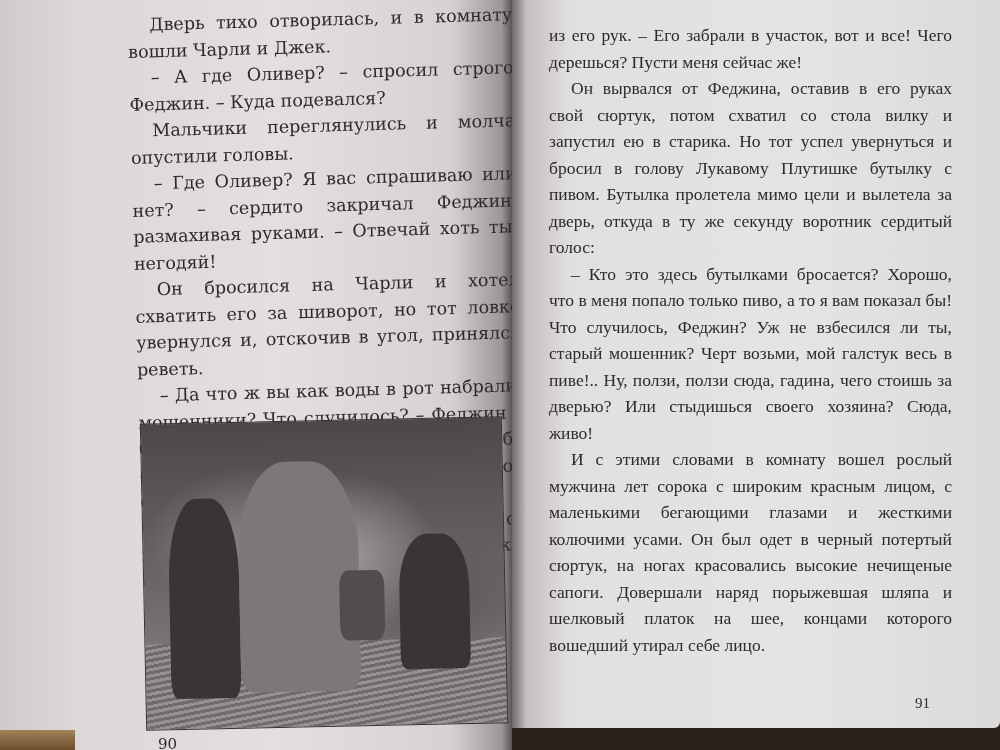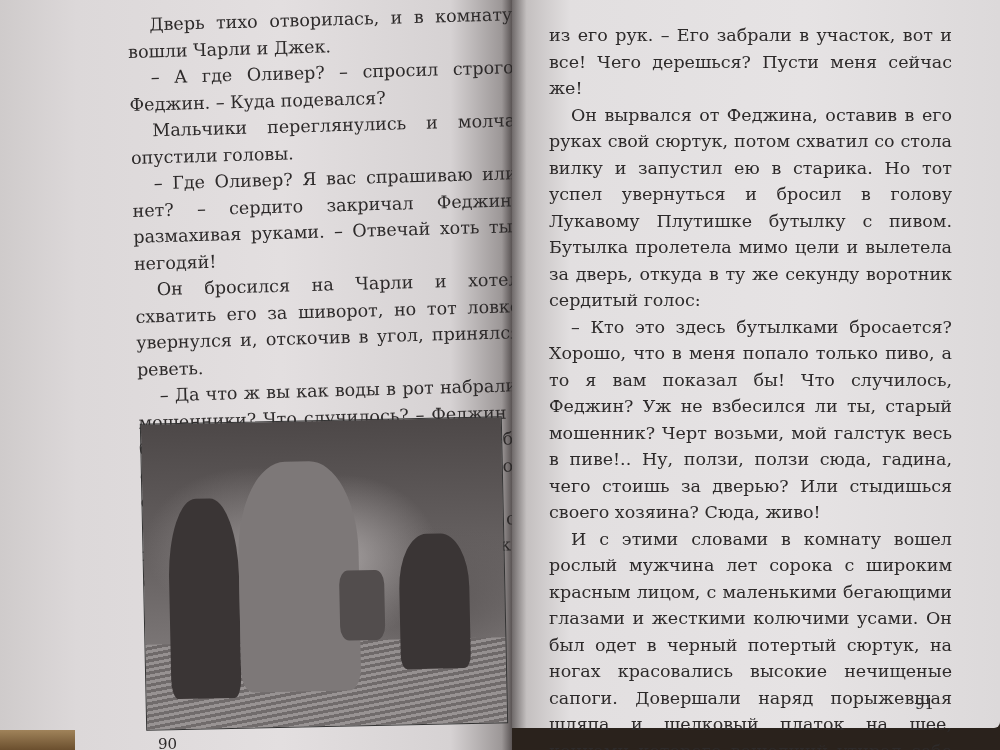--- a/index.html
+++ b/index.html
@@ -10,20 +10,21 @@
   }
   .book { position:absolute; left:0; top:0; width:1000px; height:750px; }
   .page-left {
     position:absolute; left:0; top:0; width:512px; height:750px;
     background: linear-gradient(90deg, #cfcbcb 0%, #dcd8d9 15%, #e3dfe0 55%, #d6d2d3 88%, #9c9797 98%, #5a5454 100%);
   }
   .page-right {
     position:absolute; left:512px; top:0; width:488px; height:728px;
     background: linear-gradient(90deg, #6f6a6a 0%, #c4c0c0 3%, #e2dfe0 12%, #e6e3e4 60%, #dcd9da 100%);
     border-bottom-right-radius:6px;
+    font-family:Liberation Serif, serif;
   }
   .left-edge {
     position:absolute; left:0; top:0; width:18px; height:750px;
     background: linear-gradient(90deg, #bdb59a, #d7d2c6);
   }
   .desk-corner {
     position:absolute; left:0; top:730px; width:75px; height:20px;
     background: linear-gradient(180deg,#a0835a,#6b4f2e);
   }
   .text-block {

